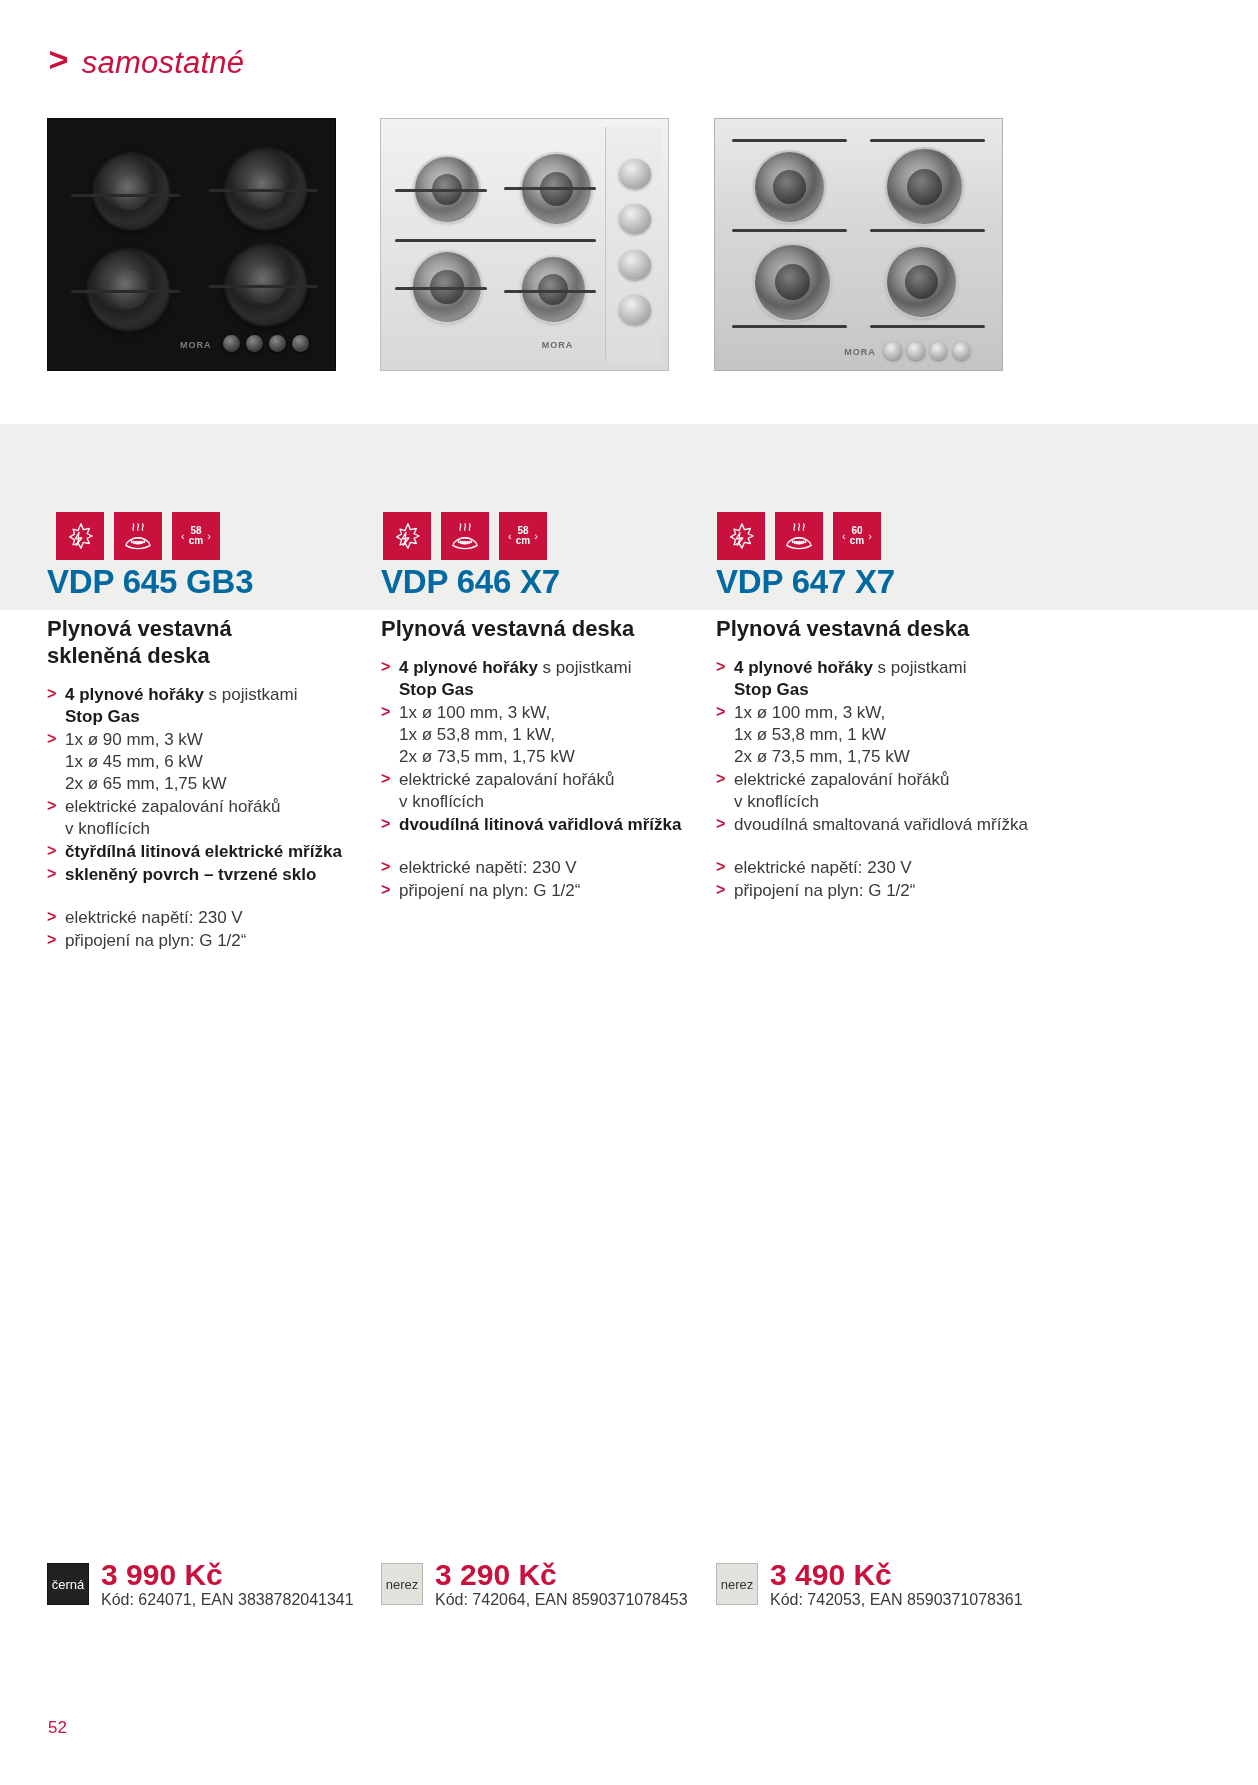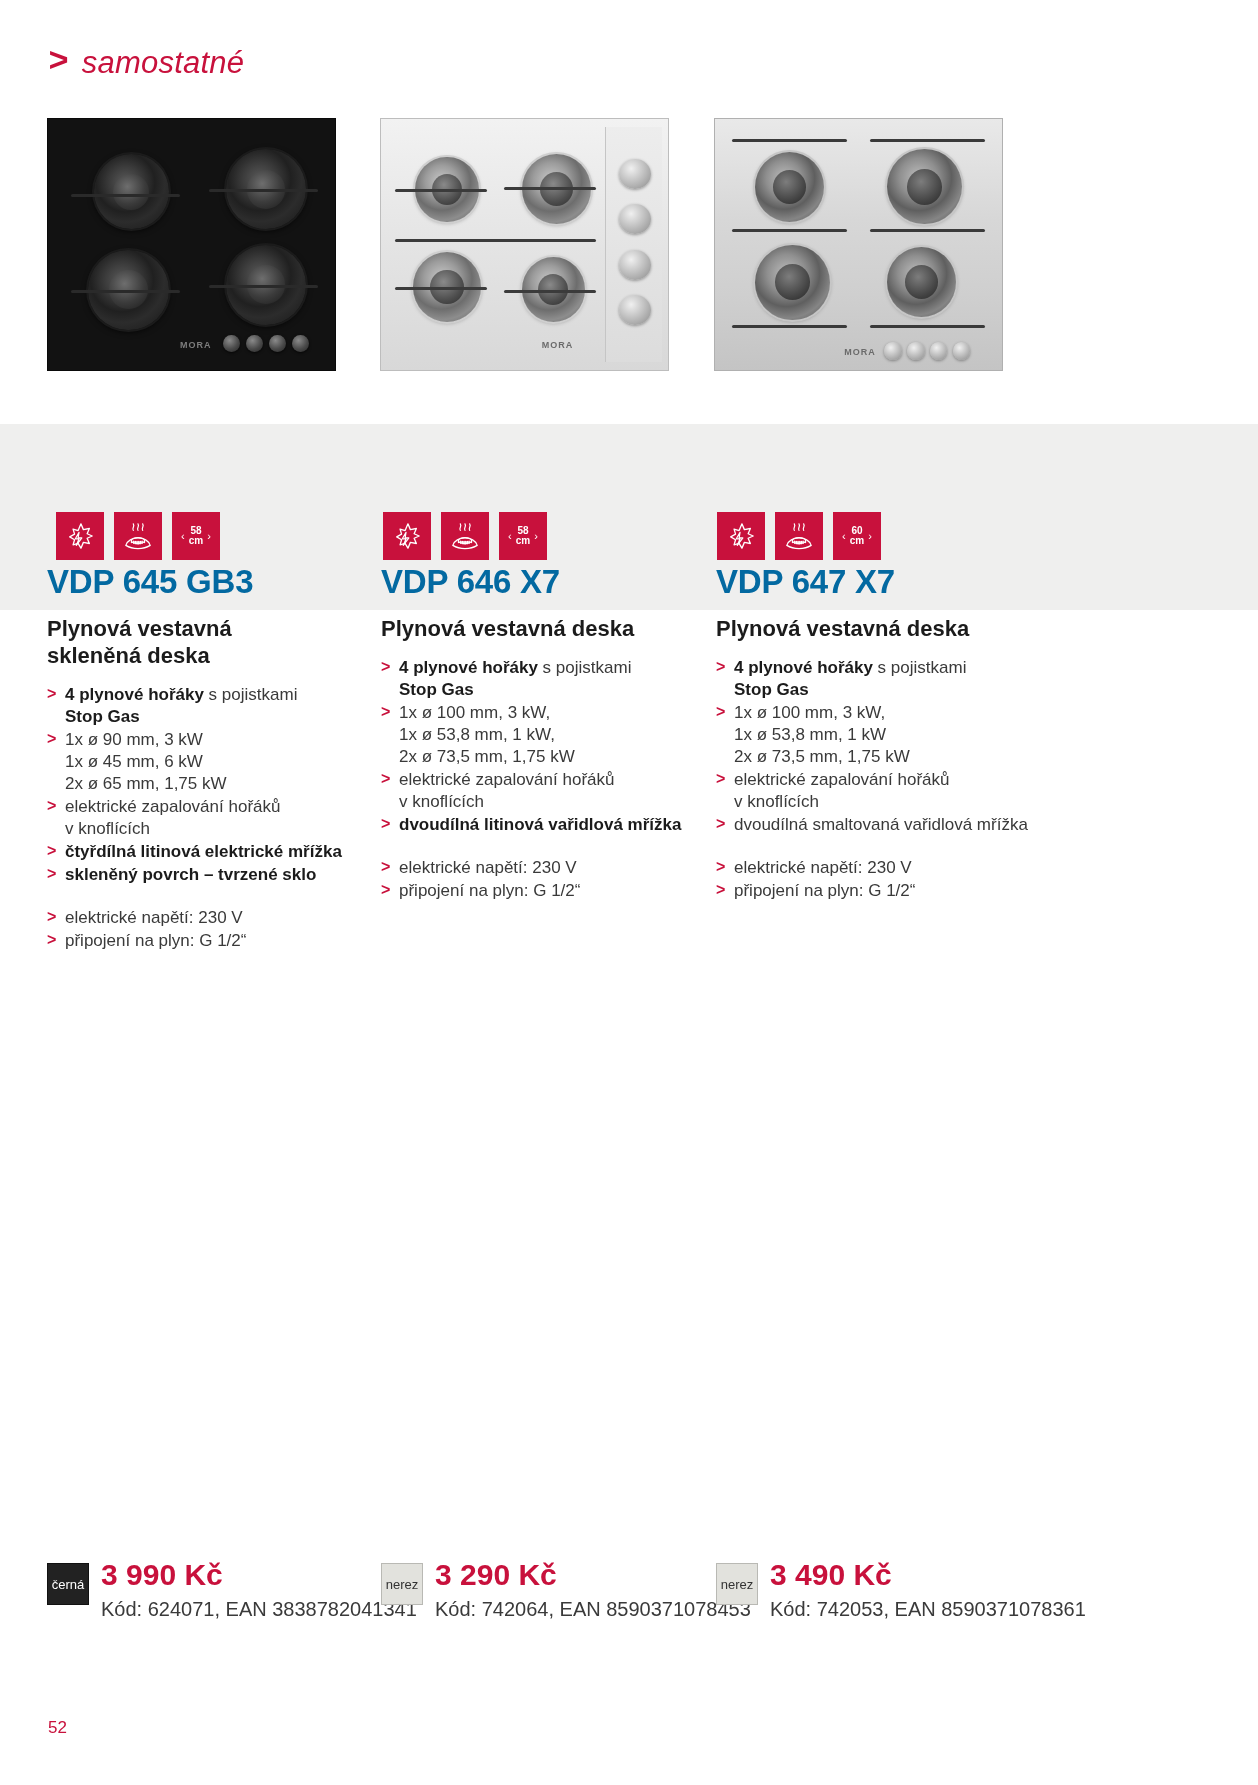--- a/index.html
+++ b/index.html
@@ -159,21 +159,21 @@
   .price-row.c3 { left:716px; }
 
   .swatch {
     width:42px; height:42px; display:flex; align-items:center; justify-content:center;
     font-size:13px; flex:0 0 auto; margin-top:3px;
   }
   .swatch.black { background:#222; color:#fff; border:1px solid #111; }
   .swatch.inox  { background:#e2e2dd; color:#333; border:1px solid #b9b9b4; }
 
   .price-main { color:#c8113c; font-size:30px; font-weight:700; line-height:1.0; }
-  .price-code { color:#3a3a3a; font-size:20px; margin-top:7px; line-height:1.2; }
+  .price-code { color:#3a3a3a; font-size:16px; line-height:1.2; }
 
   
   .pageno { position:absolute; left:48px; top:1718px; color:#c8113c; font-size:17px; }
 </style>
 </head>
 <body>
 
 <div class="page">
 
   <div class="header">

